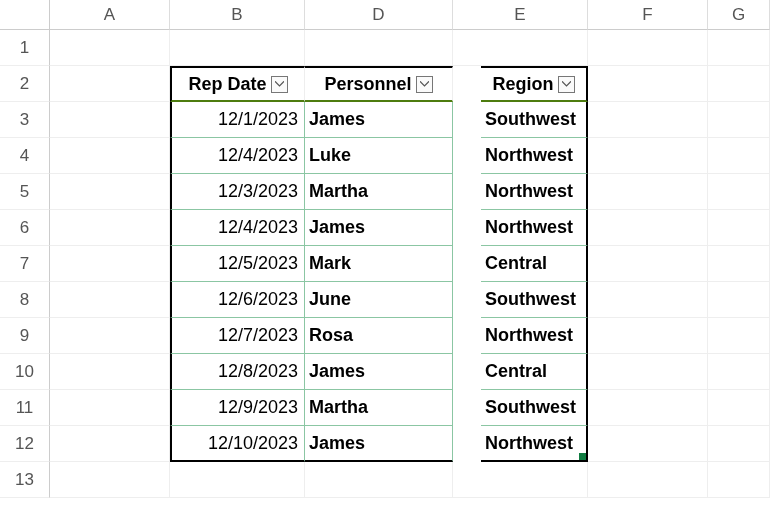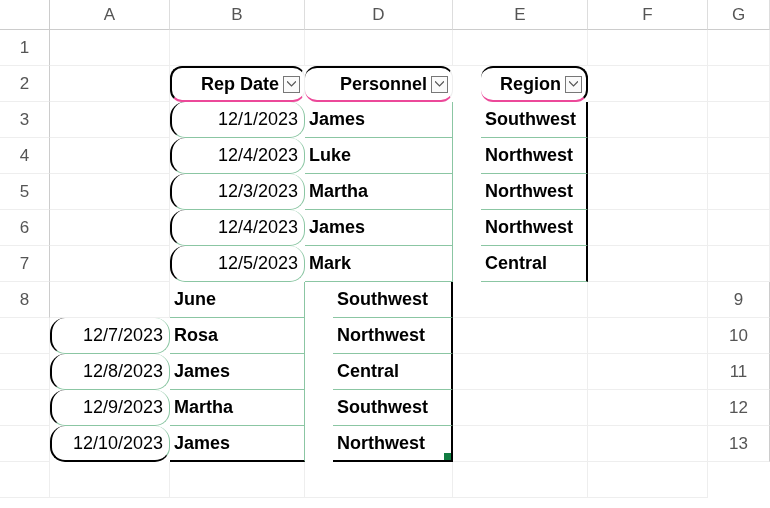--- a/index.html
+++ b/index.html
@@ -15,24 +15,24 @@
     .sheet { display: grid; grid-template-columns: 50px 120px 135px 148px 135px 120px 62px; }
     .corner { background: #fff; border-right: 1px solid #ccc; border-bottom: 1px solid #ccc; height: 30px; }
     .col-head { background: #fff; border-right: 1px solid #ddd; border-bottom: 1px solid #ccc; height: 30px; display: flex; align-items: center; justify-content: center; color: #555; font-size: 17px; }
     .row-head { background: #fff; border-right: 1px solid #ccc; border-bottom: 1px solid #eee; display: flex; align-items: center; justify-content: center; color: #555; font-size: 17px; height: 36px; }
     .cell { background: #fff; border-right: 1px solid #eee; border-bottom: 1px solid #eee; height: 36px; display: flex; align-items: center; padding: 0 4px; }
     .tbl-cell { border-right: 1px solid #8bc6a3; border-bottom: 1px solid #8bc6a3; }
     .tbl-top { border-top: 2px solid #000; }
     .tbl-left { border-left: 2px solid #000; }
     .tbl-right-edge { border-right: 2px solid #000; margin-left: 28px; }
     .tbl-bot-edge { border-bottom: 2px solid #000; padding-left: 48px; }
-    .hdr { background: #fff; font-weight: bold; border-bottom: 2px solid #ec4899; justify-content: flex-end; border-radius: 12px; }
+    .hdr { background: #fff; font-weight: bold; border-bottom: 2px solid #4d7c0f; justify-content: center; }
     .fbtn { width: 17px; height: 17px; border: 1px solid #777; display: flex; align-items: center; justify-content: center; background: #fafafa; margin-left: 4px; }
     .fbtn svg { width: 9px; height: 6px; }
-    .date { justify-content: flex-end; padding-right: 6px; border-radius: 15px; }
+    .date { justify-content: flex-end; padding-right: 6px; }
     .txt { justify-content: flex-start; padding-left: 4px; font-weight: bold; }
     .fh { position: absolute; width: 7px; height: 7px; background: #107c41; right: 0; bottom: 0; }
     .rel { position: relative; }
   </style>
 </head>
 <body>
 
 <div class="sheet">
   <div class="corner"></div>
   <div class="col-head">A</div>
@@ -114,20 +114,21 @@
   <div class="row-head">7</div>
   <div class="cell"></div>
   <div class="cell tbl-cell tbl-left date">12/5/2023</div>
   <div class="cell tbl-cell txt">Mark</div>
   <div class="cell tbl-cell tbl-right-edge txt">Central</div>
   <div class="cell"></div>
   <div class="cell"></div>
 
   <div class="row-head">8</div>
   <div class="cell"></div>
+  <div class="cell tbl-cell tbl-left date">12/6/2023</div>
   <div class="cell tbl-cell txt">June</div>
   <div class="cell tbl-cell tbl-right-edge txt">Southwest</div>
   <div class="cell"></div>
   <div class="cell"></div>
 
   <div class="row-head">9</div>
   <div class="cell"></div>
   <div class="cell tbl-cell tbl-left date">12/7/2023</div>
   <div class="cell tbl-cell txt">Rosa</div>
   <div class="cell tbl-cell tbl-right-edge txt">Northwest</div>

